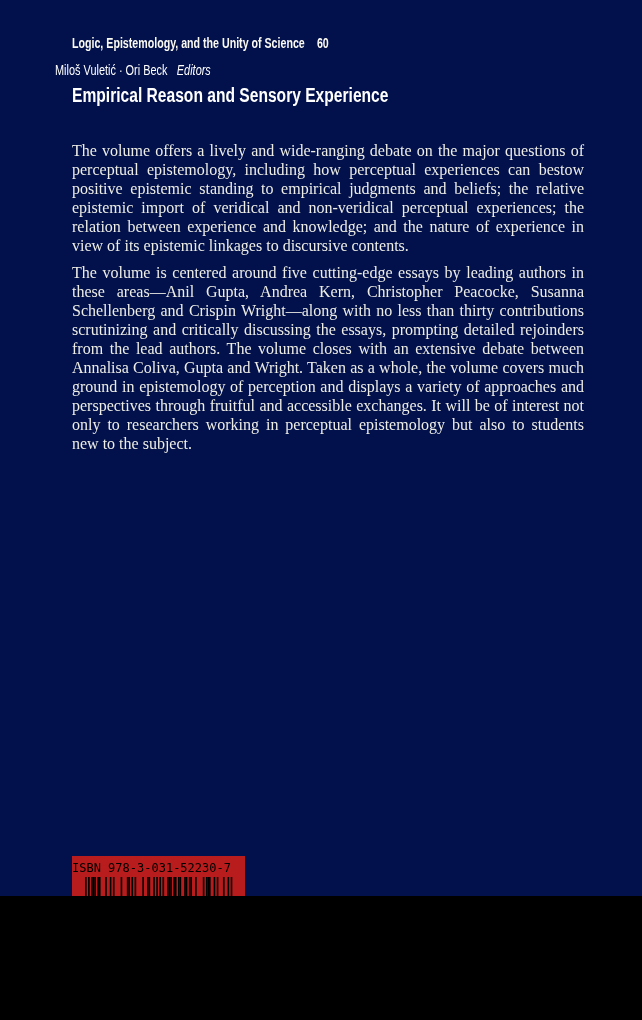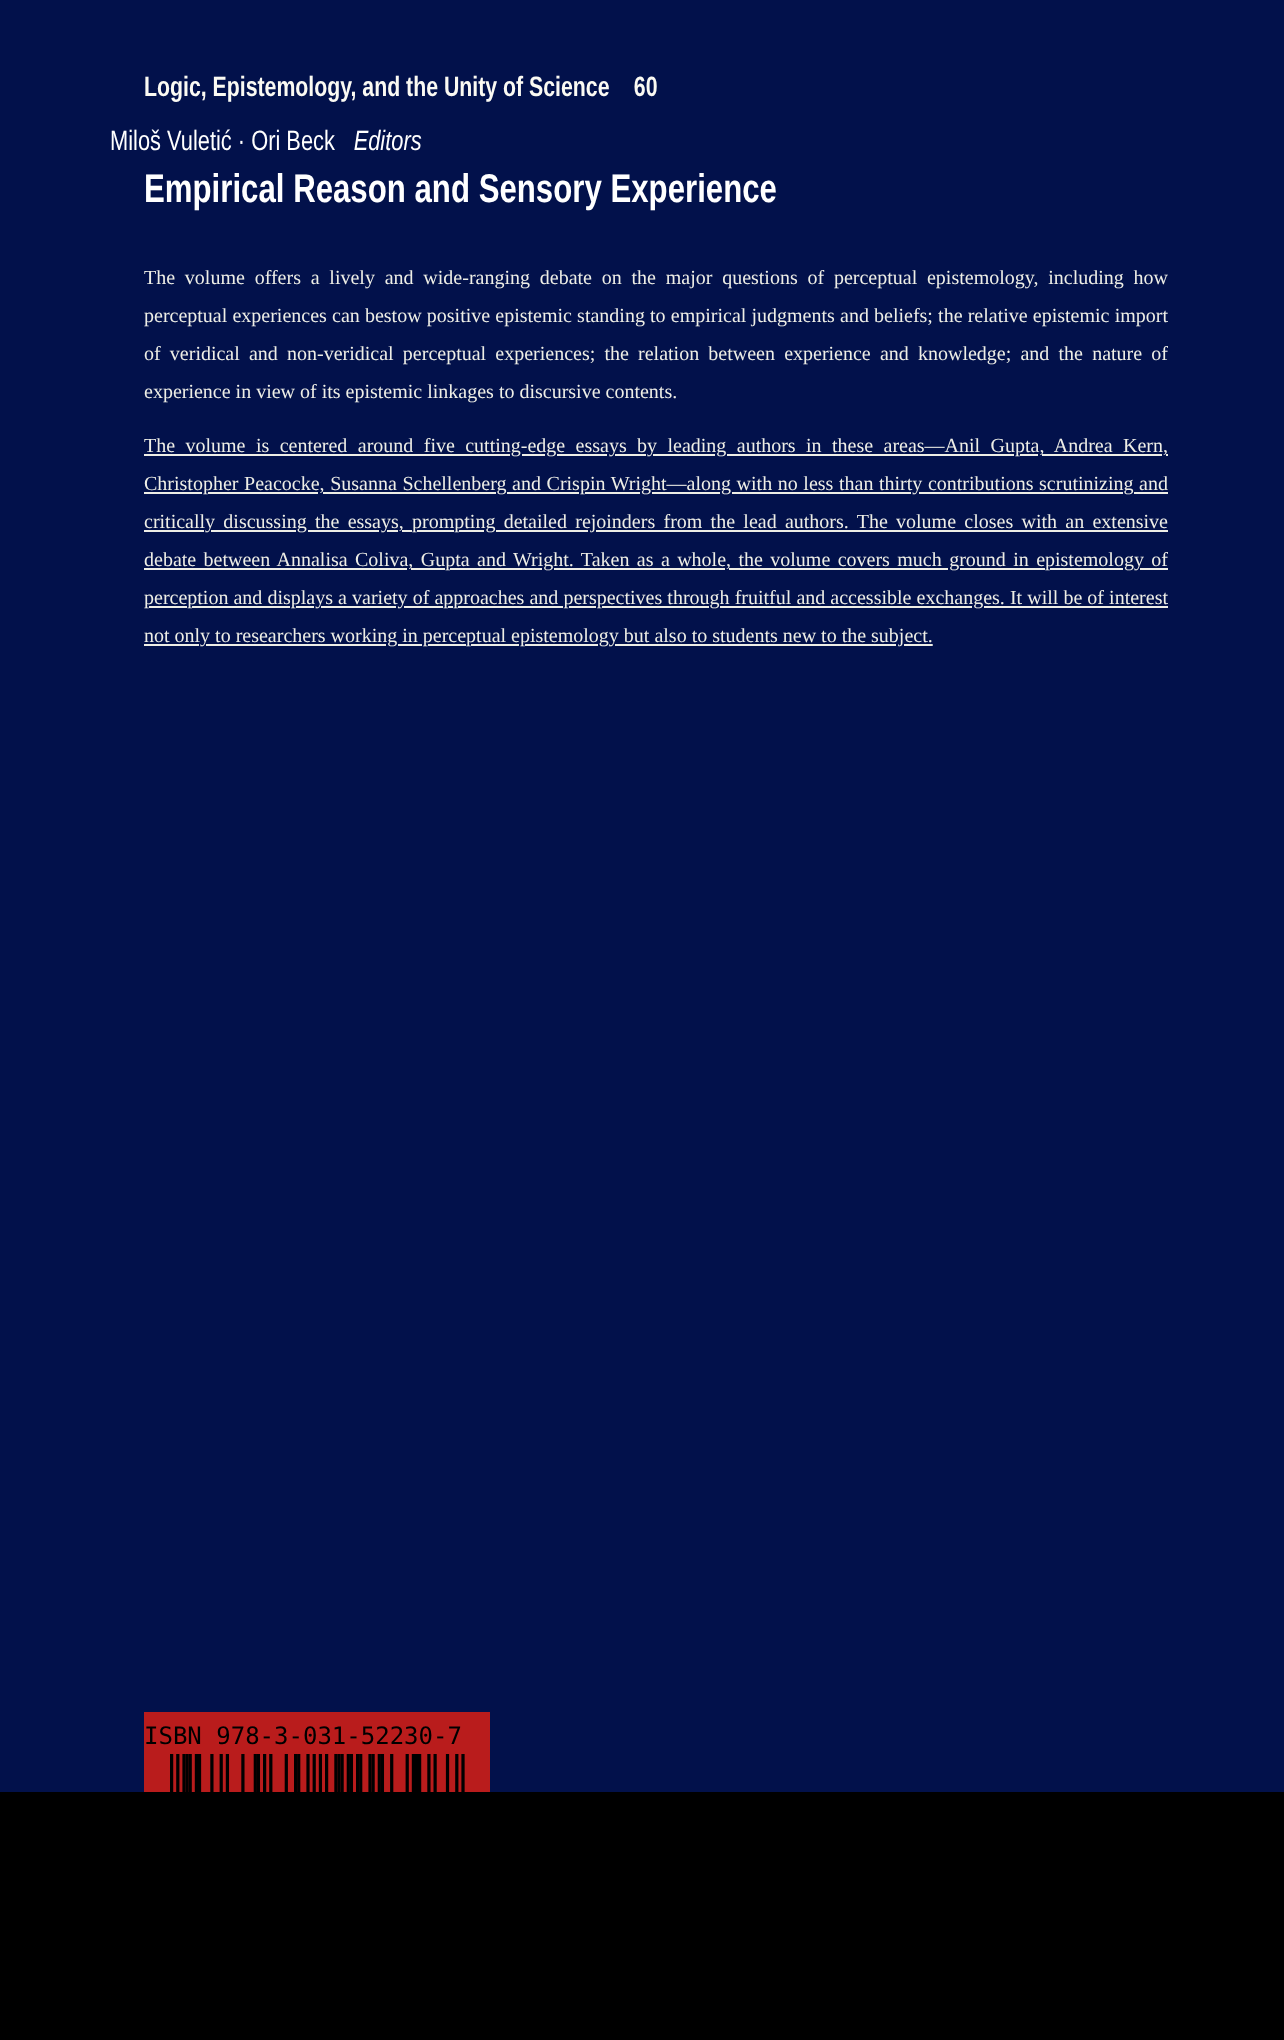--- a/index.html
+++ b/index.html
@@ -33,28 +33,28 @@
   .editors-line .condensed{transform:scaleX(0.78);}
   .editors-label{font-style:italic;margin-left:12px;}
   .book-title{
     left:72px;top:84px;
     color:#ffffff;
     font-size:20px;font-weight:bold;
   }
   .book-title .condensed{transform:scaleX(0.78);}
   
   .blurb{
-    left:72px;top:130px;width:512px;
+    left:72px;top:141px;width:512px;
     color:#eeeee6;
     font-family:"Liberation Serif","DejaVu Serif",serif;
-    font-size:10px;line-height:19px;
+    font-size:16px;line-height:19px;
     text-align:justify;
   }
   .blurb p{margin:0;}
-  .blurb p + p{margin-top:8px;text-decoration:underline;}
+  .blurb p + p{margin-top:8px;}
   
   .barcode-box{
     left:72px;top:856px;width:173px;height:96px;
     background:#b91c1c;
     display:flex;flex-direction:column;align-items:flex-start;
     box-sizing:border-box;padding-top:5px;
   }
   .isbn-label{
     font-family:"DejaVu Sans Mono",monospace;
     font-size:12px;line-height:14px;

